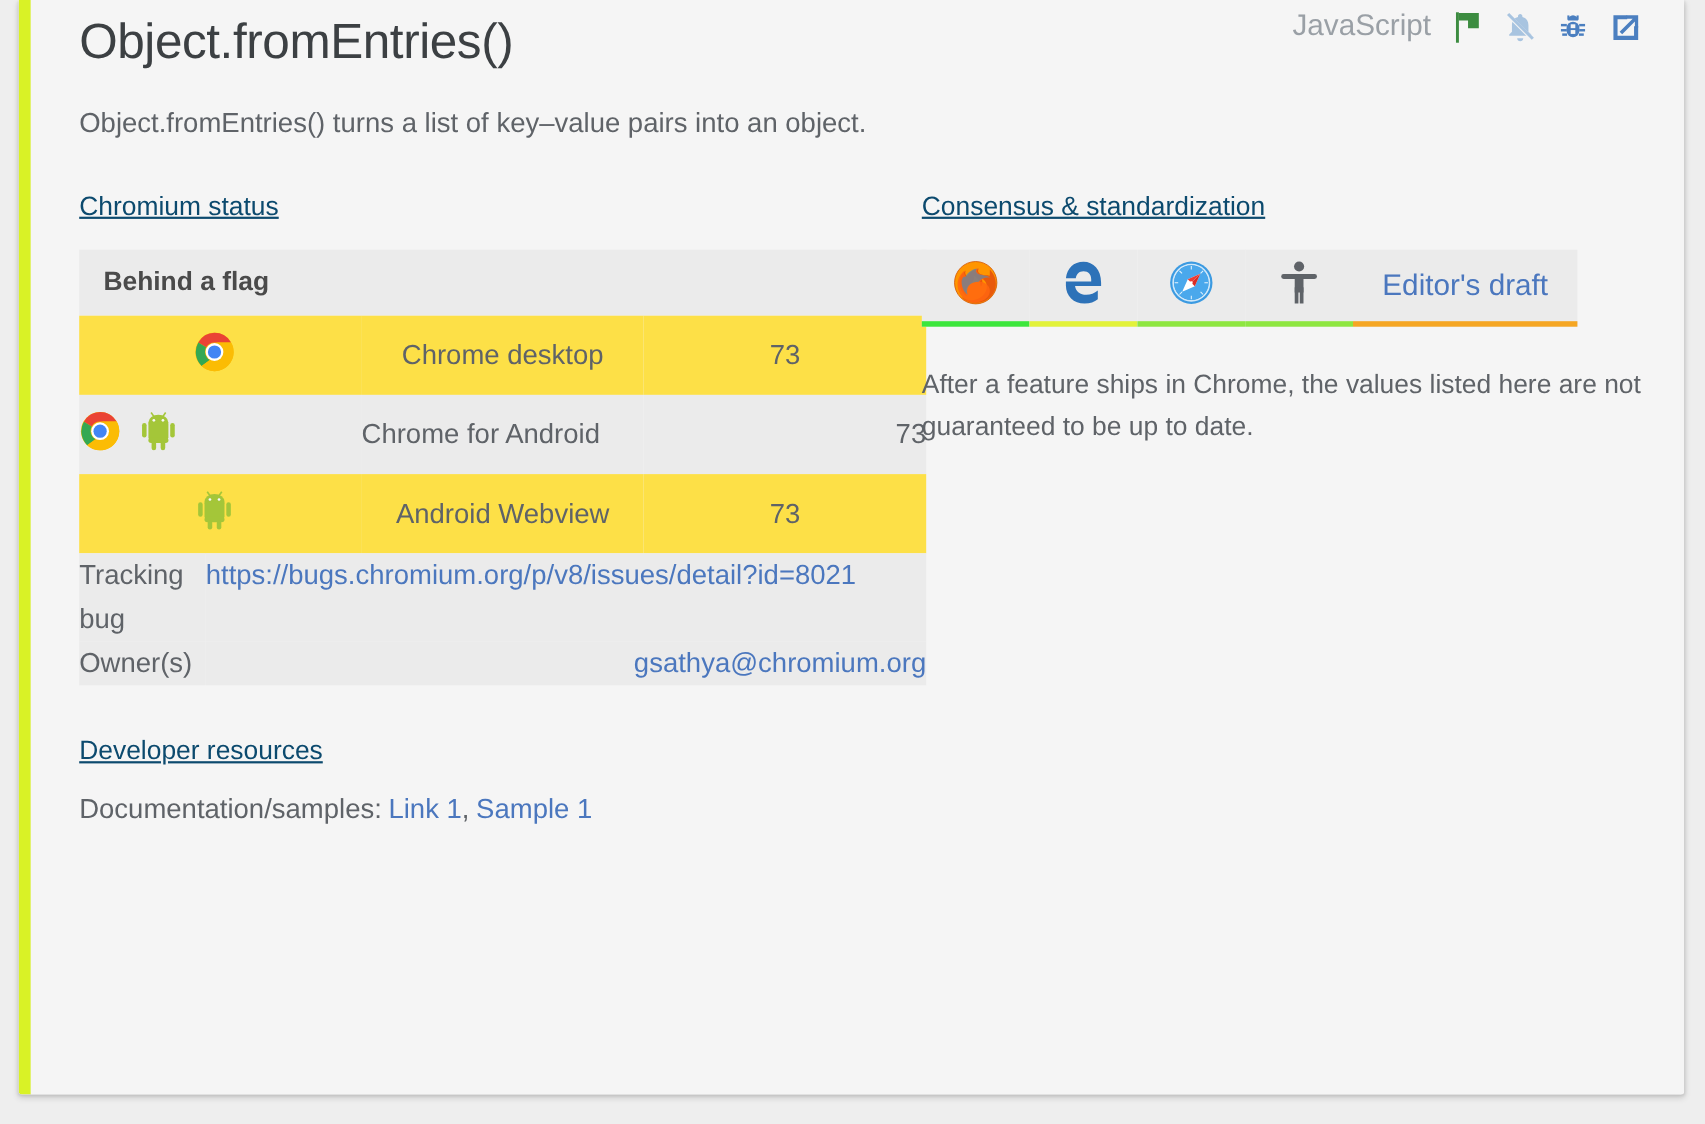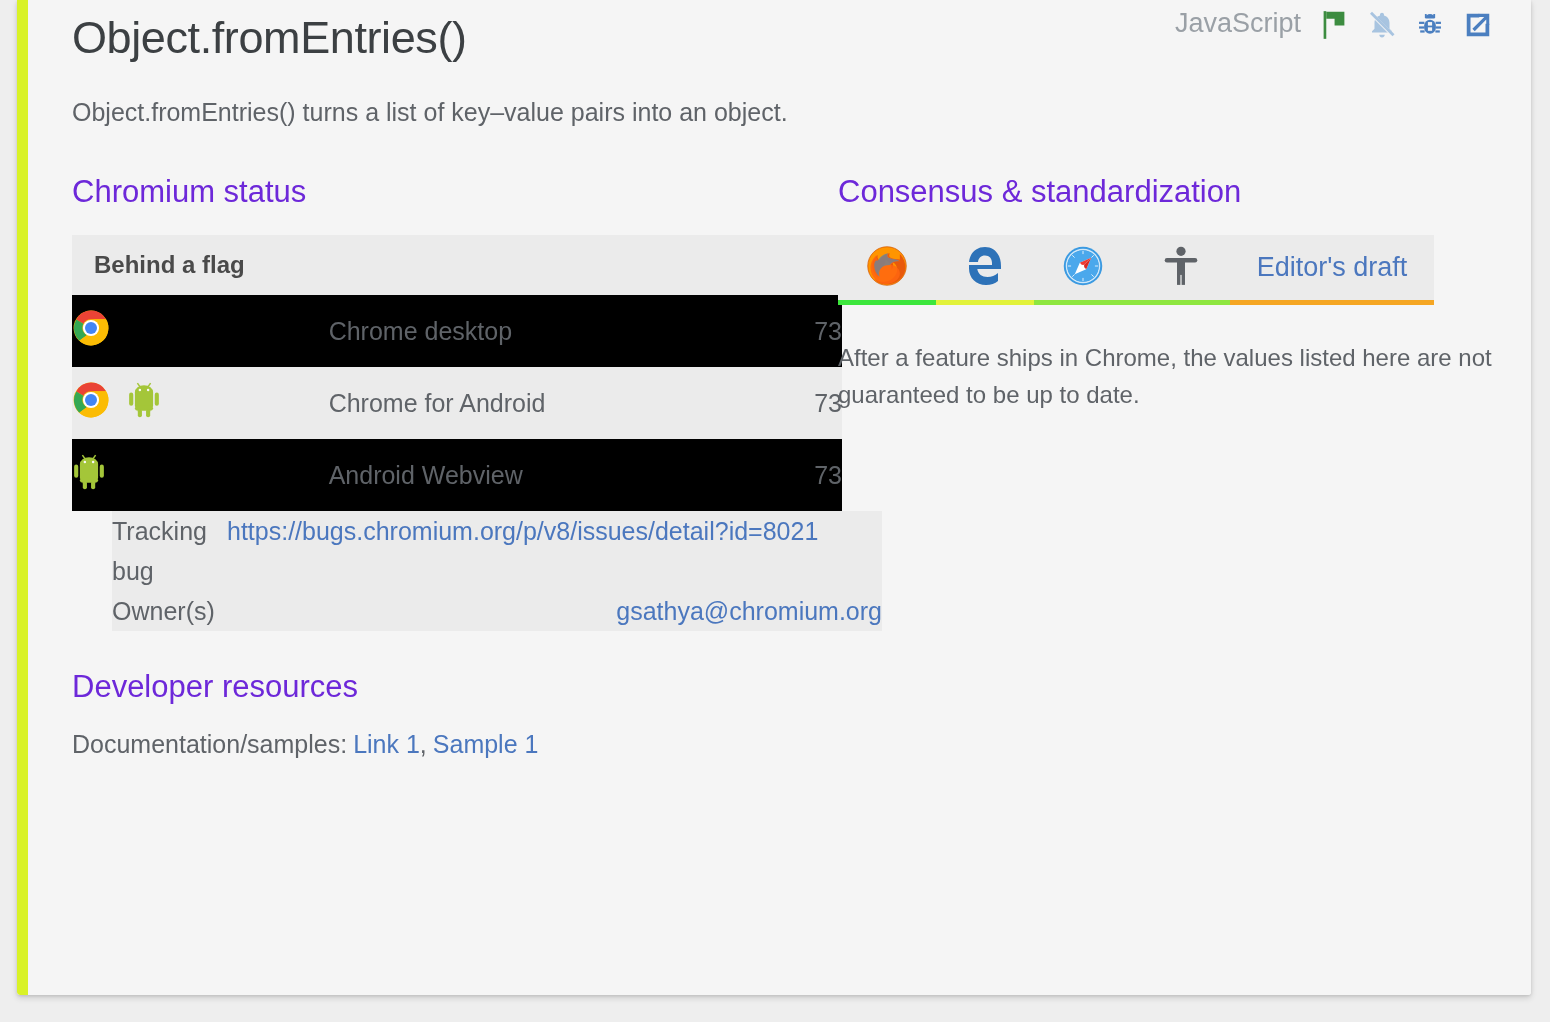--- a/index.html
+++ b/index.html
@@ -105,36 +105,37 @@
     top: 0;
     width: 772px;
   }
   .col-right {
     position: absolute;
     left: 810px;
     top: 0;
     width: 680px;
   }
   .section-h {
-    font-size: 31px;
+    font-size: 24px;
     font-weight: 400;
-    color: #6d28d9;
+    color: #0c4a6e;
     margin: 0 0 26px 0;
     line-height: 1.1;
+    text-decoration: underline;
   }
 
   
   .status-table {
     width: 770px;
     border-collapse: collapse;
     font-size: 24px;
     table-layout: fixed;
   }
   .status-table tr.shade td { background: #ebebeb; }
-  .status-table tr.plain td { background: #000000; }
+  .status-table tr.plain td { background: #fde047; text-align: center; }
   .status-table td {
     padding: 0;
     vertical-align: middle;
   }
   .flag-row td {
     height: 60px;
     padding-left: 22px;
     font-weight: bold;
     color: #4a4a4a;
     font-size: 24px;
@@ -160,21 +161,20 @@
     color: #5f6368;
     font-size: 25px;
     width: 110px;
   }
 
   .kv-table {
     width: 770px;
     border-collapse: collapse;
     table-layout: fixed;
     margin-top: 0;
-    margin-left: 40px;
   }
   .kv-table td { padding: 0; vertical-align: top; }
   .kv-table tr.shade td { background: #ebebeb; }
   .kv-table tr.plain td { background: #f8f8f8; }
   .kv-key {
     width: 115px;
     padding: 20px 0 20px 20px;
     color: #5f6368;
     font-size: 25px;
     line-height: 40px;

